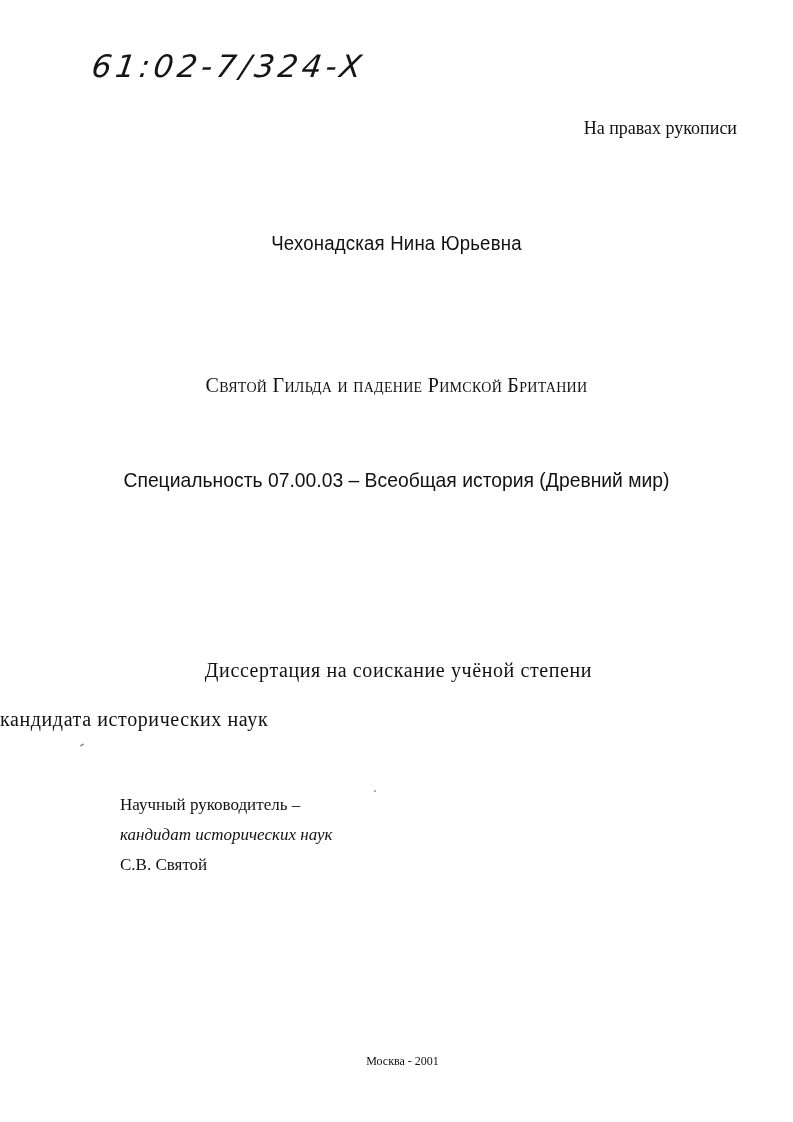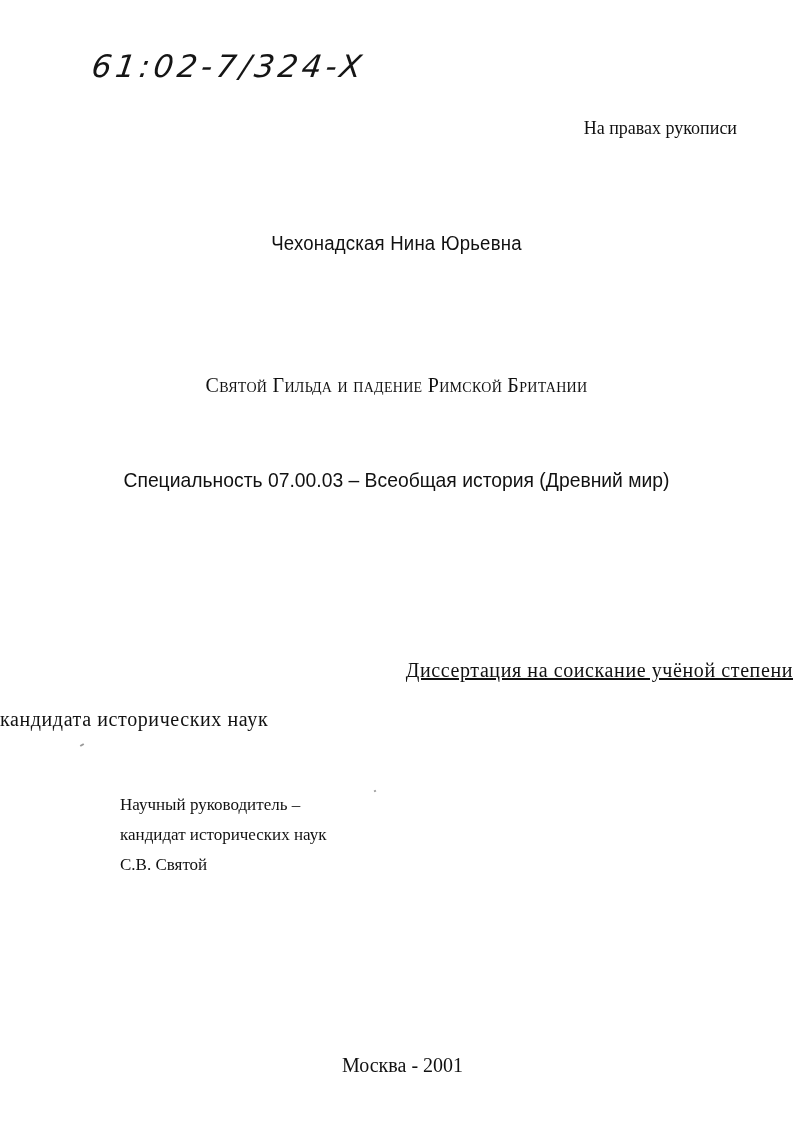--- a/index.html
+++ b/index.html
@@ -60,46 +60,45 @@
       top: 468px;
       text-align: center;
       font-family: "Liberation Sans", "DejaVu Sans", sans-serif;
       font-size: 21px;
       transform: scaleX(0.92);
     }
 
     .degree1 {
       left: 4px; right: 0;
       top: 659px;
-      text-align: right;
+      text-align: center;
       font-size: 20px;
       letter-spacing: 0.6px;
-      text-decoration: underline;
     }
     .degree2 {
       left: 0; right: 0;
       top: 708px;
       font-size: 20px;
       letter-spacing: 0.6px;
     }
 
     .supervisor {
       left: 120px;
       font-size: 17px;
       line-height: 26px;
     }
     .sup1 { top: 792px; }
-    .sup2 { top: 822px; }
+    .sup2 { top: 822px; font-style: italic; }
     .sup3 { top: 852px; }
 
     .place-year {
       left: 0; right: 0;
       top: 1054px;
       text-align: center;
-      font-size: 20px;
+      font-size: 12px;
       padding-left: 12px;
     }
 
     .speck {
       position: absolute;
       width: 4px; height: 2px;
       background: #999;
       transform: rotate(-30deg);
     }
   </style>

